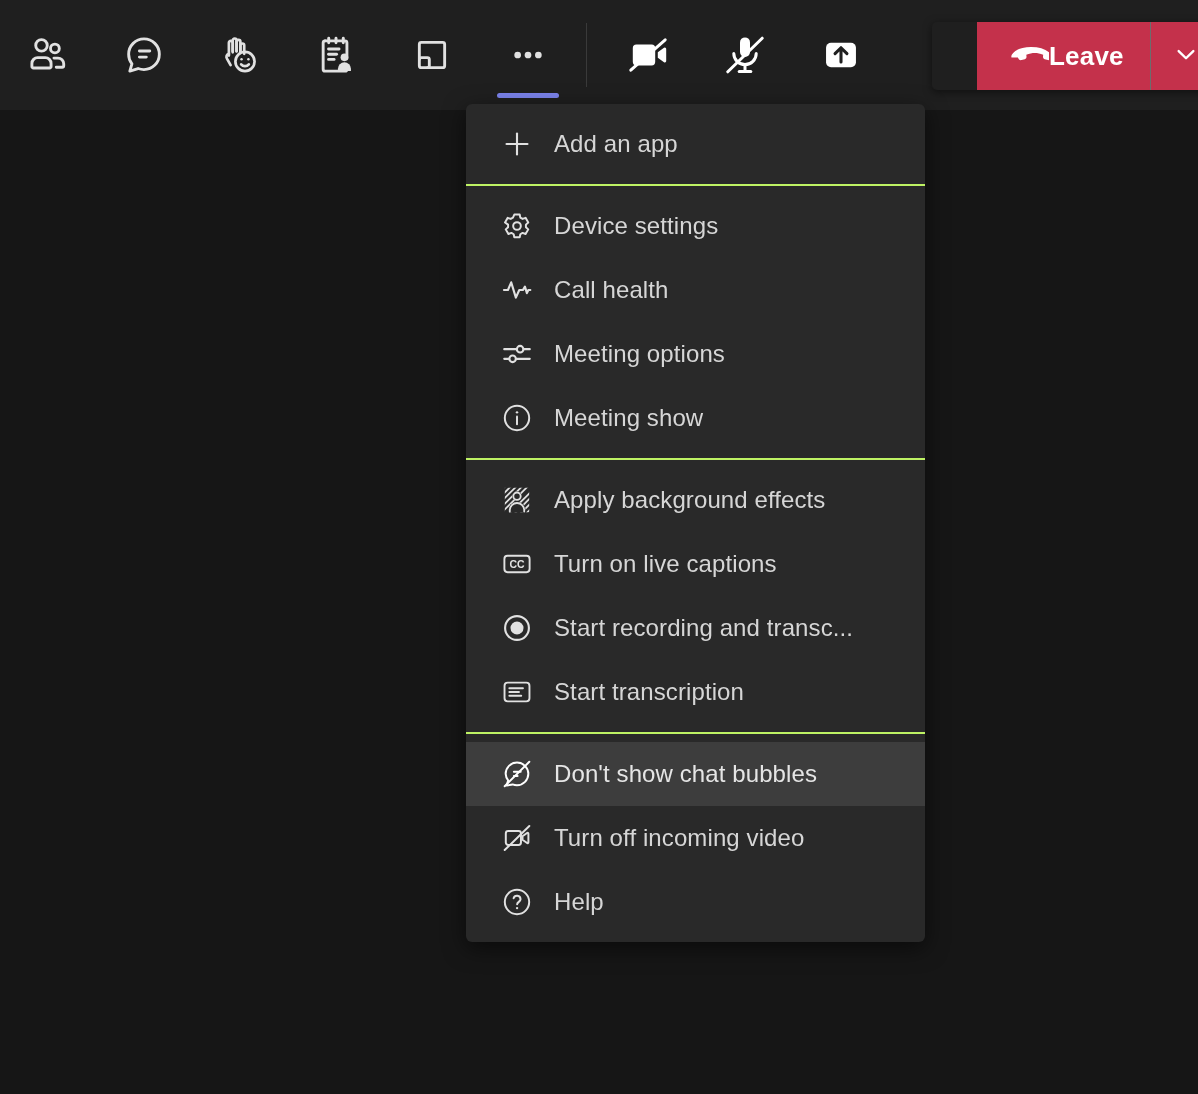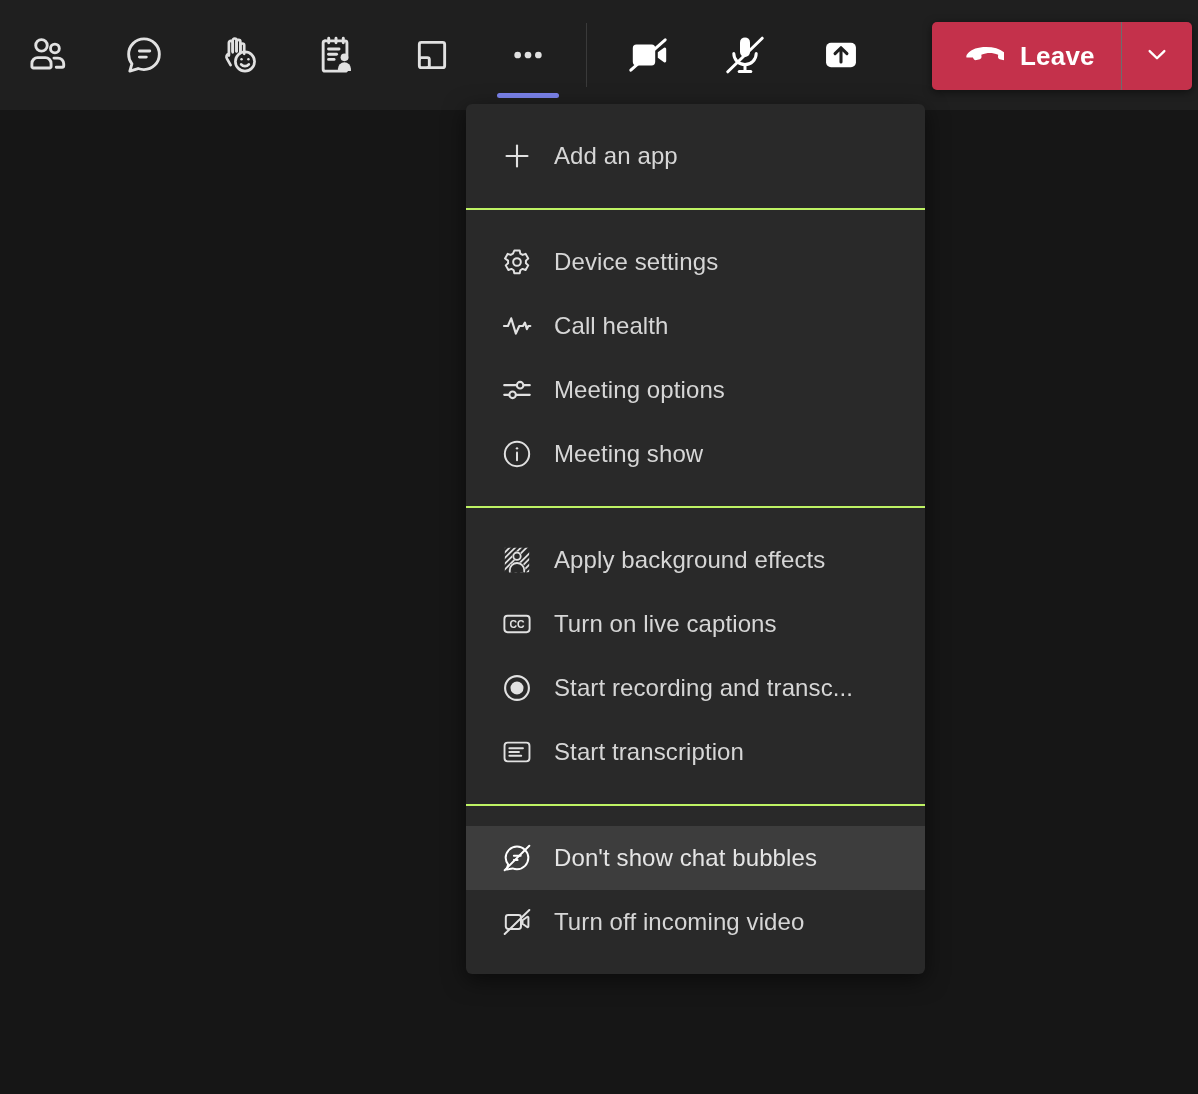--- a/index.html
+++ b/index.html
@@ -74,23 +74,24 @@
     height: 68px;
     display: flex;
     border-radius: 5px;
     overflow: hidden;
     box-shadow: 0 2px 8px rgba(0,0,0,.5);
   }
   .leave-main {
     background: #c4314b;
     display: flex;
     align-items: center;
-    gap: 16px;
+    gap: 0;
     padding: 0 26px 0 32px;
     cursor: pointer;
+    margin-left: 45px;
   }
   .leave-label {
     color: #ffffff;
     font-size: 26px;
     font-weight: bold;
     letter-spacing: .2px;
   }
   .leave-sep { width: 1px; background: rgba(255,255,255,.35); }
   .leave-caret {
     background: #c4314b;
@@ -107,21 +108,21 @@
     top: 104px;
     left: 466px;
     width: 459px;
     background: #292929;
     border-radius: 6px;
     box-shadow: 0 6px 22px rgba(0,0,0,.55);
     padding: 0;
     overflow: hidden;
   }
 
-  .menu-section { padding: 20px 0; }
+  .menu-section { padding: 8px 0; }
   .menu-section + .menu-section { border-top: 2px solid #bef264; }
 
   .menu-item {
     display: flex;
     align-items: center;
     height: 64px;
     padding: 0 0 0 34px;
     cursor: pointer;
     color: #d6d6d6;
   }
@@ -432,18 +433,28 @@
         <span class="mi-icon">
           <svg width="34" height="34" viewBox="0 0 24 24" fill="none" stroke="#e1e1e1" stroke-width="1.4" stroke-linecap="round" stroke-linejoin="round">
             <path d="M4.1 8.8a1.7 1.7 0 0 1 1.7-1.7h7.3a1.7 1.7 0 0 1 1.7 1.7v6.4a1.7 1.7 0 0 1-1.7 1.7H5.8a1.7 1.7 0 0 1-1.7-1.7z"></path>
             <path d="M15.9 10.8l3.2-2.3a.6.6 0 0 1 .95.5v6a.6.6 0 0 1-.95.5l-3.2-2.3z"></path>
             <line x1="3.3" y1="20.5" x2="20.7" y2="3.5"></line>
           </svg>
         </span>
         <span class="mi-label">Turn off incoming video</span>
       </div>
 
+      <div class="menu-item">
+        <span class="mi-icon">
+          <svg width="34" height="34" viewBox="0 0 24 24" fill="none" stroke="#e1e1e1" stroke-width="1.4" stroke-linecap="round">
+            <circle cx="12" cy="12" r="8.6"></circle>
+            <path d="M9.6 9.4a2.5 2.5 0 0 1 4.9.65c0 1.7-2.4 2-2.4 3.55"></path>
+            <circle cx="12.05" cy="16.3" r=".85" fill="#e1e1e1" stroke="none"></circle>
+          </svg>
+        </span>
+        <span class="mi-label">Help</span>
+      </div>
 
     </div>
 
   </div>
 
 </div>
 
 </body></html>

